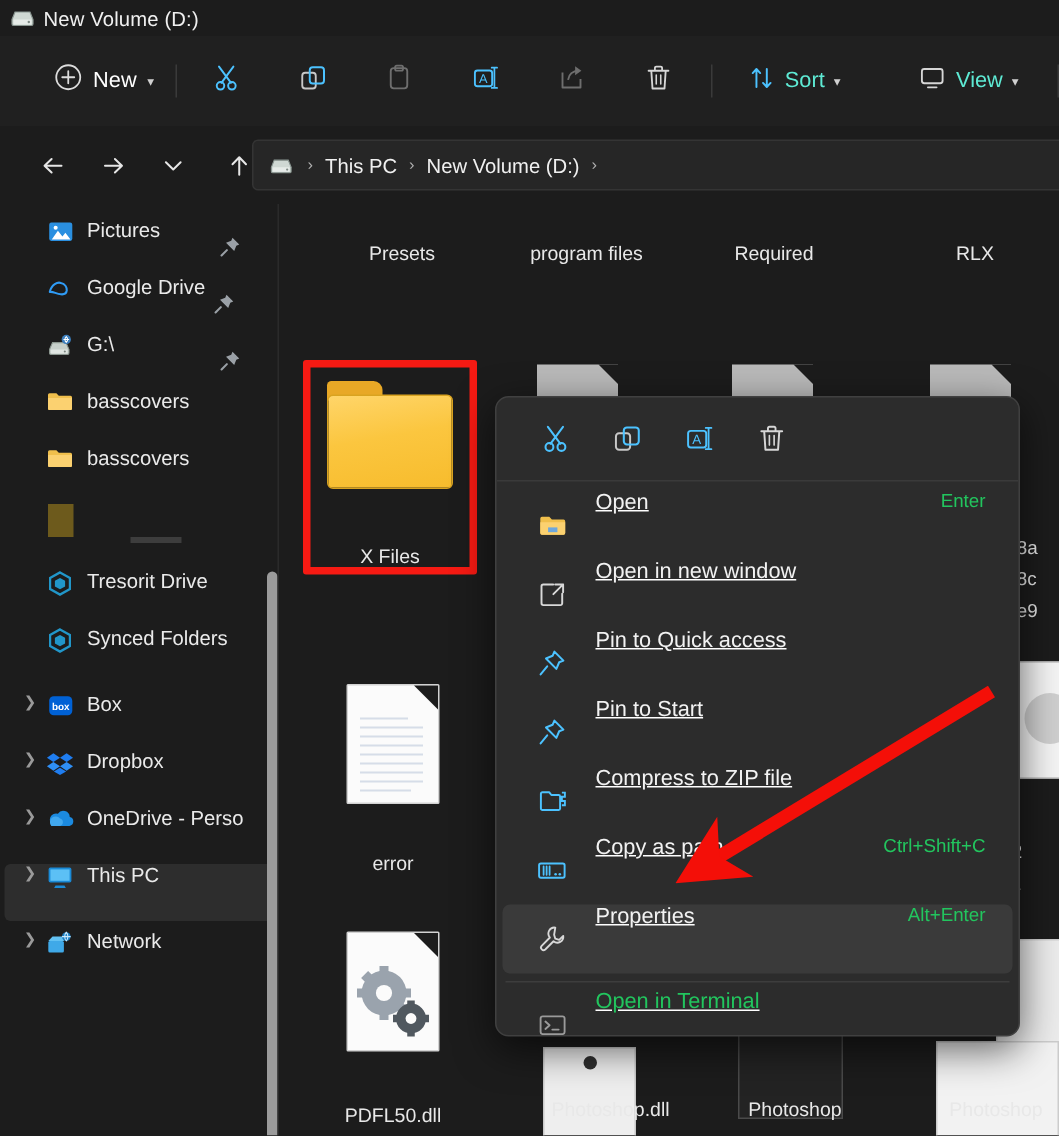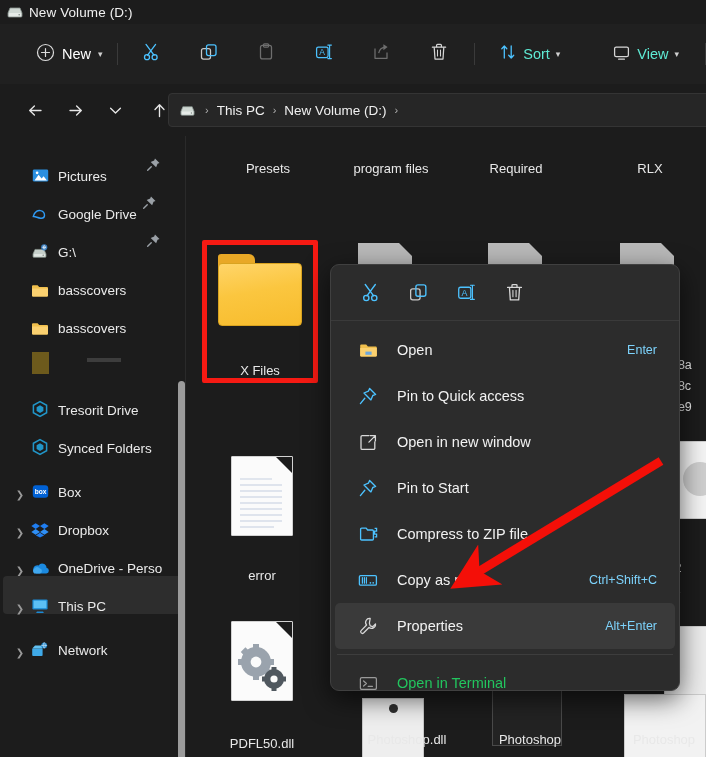--- a/index.html
+++ b/index.html
@@ -53,21 +53,21 @@
   }
   .crumb { font-size: 13.5px; color: #f0f0f0; padding: 0 3px; }
   .crumb-sep { font-size: 11px; color: #b0b0b0; padding: 0 3px; }
 
   
   .sidebar {
     position: absolute; left: 0; top: 136px; width: 186px; height: 621px;
     background: #1c1c1c; overflow: hidden;
   }
   .sb-item {
-    position: relative; height: 38px; display: flex; align-items: flex-end;
+    position: relative; height: 38px; display: flex; align-items: flex-start;
     padding-left: 8px; border-radius: 4px; margin: 0 3px;
   }
   .sb-item.selected { background: #2d2d2d; }
   .sb-exp { width: 18px; text-align: center; font-size: 10px; color: #9a9a9a; flex: 0 0 18px; }
   .sb-noexp { width: 18px; flex: 0 0 18px; }
   .sb-ico { width: 22px; flex: 0 0 22px; display: flex; align-items: center; justify-content: center; margin-right: 7px; }
   .sb-label { font-size: 13.5px; color: #eaeaea; white-space: nowrap; overflow: hidden; }
   .sb-pin { position: absolute; right: 22px; top: 11px; }
   .sb-scrollbar {
     position: absolute; left: 178px; top: 245px; width: 7px; height: 512px;
@@ -126,32 +126,32 @@
   }
   .ctx-iconrow {
     height: 56px; display: flex; align-items: center; padding-left: 16px; gap: 2px;
     border-bottom: 1px solid #3a3a3a;
   }
   .ctx-iconbtn {
     width: 46px; height: 36px; display: flex; align-items: center; justify-content: center;
     border-radius: 4px;
   }
   .ctx-item {
-    height: 46px; display: flex; align-items: center; padding-left: 20px;
-    position: relative; margin: 0 4px; border-radius: 5px;
+    height: 46px; display: flex; padding-left: 20px;
+    position: relative; margin: 0 4px; border-radius: 5px; text-decoration: underline;
   }
   .ctx-item.hl { background: #3a3a3a; }
   .ctx-item .ci-ico {
     width: 26px; flex: 0 0 26px; display: flex; align-items: center; justify-content: center;
     margin-right: 16px;
   }
   .ctx-item .ci-label { font-size: 14.5px; color: #f2f2f2; }
   .ctx-item.dim .ci-label { color: #22c55e; }
   .ctx-item .ci-accel {
-    position: absolute; right: 18px; font-size: 12.5px; color: #7dd3fc;
+    position: absolute; right: 18px; font-size: 12.5px; color: #22c55e;
   }
   .ctx-sep { height: 1px; background: #3d3d3d; margin: 5px 6px; }
 
   
   .arrow-svg { position: absolute; left: 0; top: 0; width: 706px; height: 757px; pointer-events: none; }
 </style>
 </head>
 <body>
 
 <div id="app">
@@ -636,37 +636,37 @@
             <path d="M1.2 6.1 H17.8 V13.4 A1.1 1.1 0 0 1 16.7 14.5 H2.3 A1.1 1.1 0 0 1 1.2 13.4 Z" fill="#fbd170"></path>
             <rect x="6.4" y="9.6" width="6.2" height="3.2" fill="#6ea7dc"></rect>
           </svg>
         </span>
         <span class="ci-label">Open</span>
         <span class="ci-accel">Enter</span>
       </div>
 
       <div class="ctx-item">
         <span class="ci-ico">
+          <svg width="19" height="19" viewBox="0 0 19 19">
+            <path d="M9.8 2.6 H3.2 A1.2 1.2 0 0 0 2 3.8 V15.2 A1.2 1.2 0 0 0 3.2 16.4 H14.6 A1.2 1.2 0 0 0 15.8 15.2 V8.8" fill="none" stroke="#d8d8d8" stroke-width="1.3" stroke-linecap="round"></path>
+            <path d="M11.1 2.6 H16.4 V7.9 M16.4 2.6 L9.9 9.1" fill="none" stroke="#d8d8d8" stroke-width="1.3" stroke-linecap="round" stroke-linejoin="round"></path>
+          </svg>
+        </span>
+        <span class="ci-label">Open in new window</span>
+        <span class="ci-accel"></span>
+      </div>
+
+      <div class="ctx-item">
+        <span class="ci-ico">
           <svg width="20" height="20" viewBox="0 0 20 20">
             <path d="M11.6 2.4 L17.6 8.4 L14.8 9.5 L12.9 13.9 L6 7 L10.4 5.2 Z" fill="none" stroke="#4cc2ff" stroke-width="1.35" stroke-linejoin="round"></path>
             <path d="M6.8 12.2 L2.4 17.6" stroke="#4cc2ff" stroke-width="1.35" stroke-linecap="round"></path>
           </svg>
         </span>
         <span class="ci-label">Pin to Quick access</span>
-        <span class="ci-accel"></span>
-      </div>
-
-      <div class="ctx-item">
-        <span class="ci-ico">
-          <svg width="19" height="19" viewBox="0 0 19 19">
-            <path d="M9.8 2.6 H3.2 A1.2 1.2 0 0 0 2 3.8 V15.2 A1.2 1.2 0 0 0 3.2 16.4 H14.6 A1.2 1.2 0 0 0 15.8 15.2 V8.8" fill="none" stroke="#d8d8d8" stroke-width="1.3" stroke-linecap="round"></path>
-            <path d="M11.1 2.6 H16.4 V7.9 M16.4 2.6 L9.9 9.1" fill="none" stroke="#d8d8d8" stroke-width="1.3" stroke-linecap="round" stroke-linejoin="round"></path>
-          </svg>
-        </span>
-        <span class="ci-label">Open in new window</span>
         <span class="ci-accel"></span>
       </div>
 
       <div class="ctx-item">
         <span class="ci-ico">
           <svg width="20" height="20" viewBox="0 0 20 20">
             <path d="M11.6 2.4 L17.6 8.4 L14.8 9.5 L12.9 13.9 L6 7 L10.4 5.2 Z" fill="none" stroke="#4cc2ff" stroke-width="1.35" stroke-linejoin="round"></path>
             <path d="M6.8 12.2 L2.4 17.6" stroke="#4cc2ff" stroke-width="1.35" stroke-linecap="round"></path>
           </svg>
         </span>

